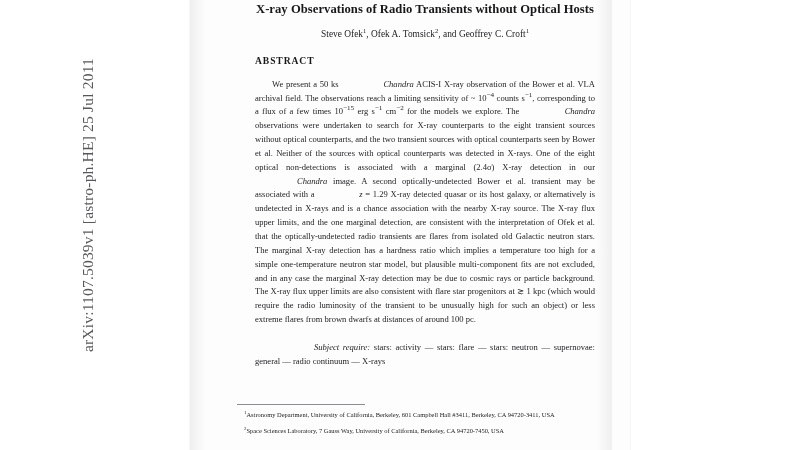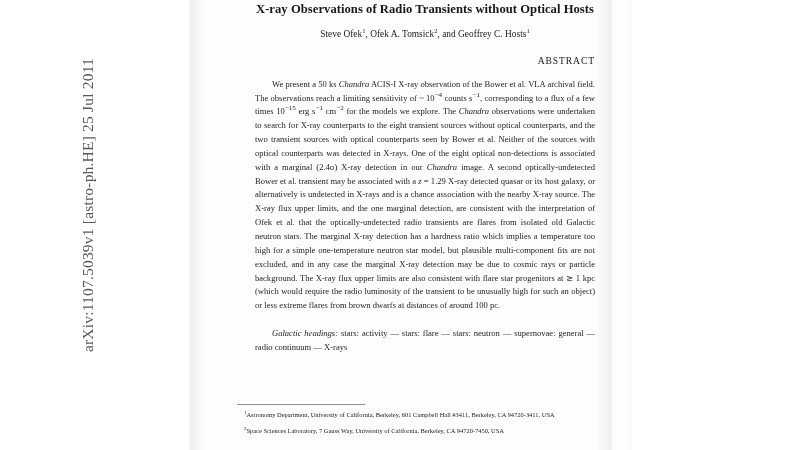--- a/index.html
+++ b/index.html
@@ -97,38 +97,38 @@
     font-size: 9.4px;
     text-align: center;
     color: #1d1d20;
   }
   .authors sup { font-size: 6.6px; vertical-align: super; }
 
   .abstract-heading {
     margin: 0;
     padding-top: 16px;
     font-size: 9.6px;
-    font-weight: normal;
-    text-align: right;
+    font-weight: bold;
+    text-align: left;
     letter-spacing: 0.9px;
     color: #18181a;
   }
 
   .abstract-body {
     margin: 0;
     padding-top: 12px;
     font-size: 8.55px;
     line-height: 1.62;
     text-align: justify;
     text-justify: inter-word;
     color: #1d1d20;
     text-indent: 17px;
     hyphens: auto;
   }
-  .abstract-body i, .subject-line i { font-style: italic; }
+  .abstract-body i, .subject-line i { font-style: italic; margin-left: 42px; }
 
   .subject-line {
     margin: 0;
     padding-top: 14px;
     font-size: 8.55px;
     line-height: 1.62;
     text-align: justify;
     color: #1d1d20;
     text-indent: 17px;
   }
@@ -169,29 +169,29 @@
     <div class="stamp-text">arXiv:1107.5039v1  [astro-ph.HE]  25 Jul 2011</div>
   </div>
 
   <div class="page">
 
     <div class="column">
 
       <h1 class="doc-title">X-ray Observations of Radio Transients without Optical Hosts</h1>
 
       <p class="authors">
-        <span>Steve Ofek</span><sup>1</sup><span>, </span><span>Ofek A. Tomsick</span><sup>2</sup><span>, and </span><span>Geoffrey C. Hosts</span><sup>1</sup>
+        <span>Steve Ofek</span><sup>1</sup><span>, </span><span>Ofek A. Tomsick</span><sup>2</sup><span>, and </span><span>Geoffrey C. Croft</span><sup>1</sup>
       </p>
 
       <h2 class="abstract-heading">ABSTRACT</h2>
 
       <p class="abstract-body">We present a 50 ks <i>Chandra</i> ACIS-I X-ray observation of the Bower et al. VLA archival field. The observations reach a limiting sensitivity of ~ 10<sup>−4</sup> counts s<sup>−1</sup>, corresponding to a flux of a few times 10<sup>−15</sup> erg s<sup>−1</sup> cm<sup>−2</sup> for the models we explore. The <i>Chandra</i> observations were undertaken to search for X-ray counterparts to the eight transient sources without optical counterparts, and the two transient sources with optical counterparts seen by Bower et al. Neither of the sources with optical counterparts was detected in X-rays. One of the eight optical non-detections is associated with a marginal (2.4σ) X-ray detection in our <i>Chandra</i> image. A second optically-undetected Bower et al. transient may be associated with a <i>z</i> = 1.29 X-ray detected quasar or its host galaxy, or alternatively is undetected in X-rays and is a chance association with the nearby X-ray source. The X-ray flux upper limits, and the one marginal detection, are consistent with the interpretation of Ofek et al. that the optically-undetected radio transients are flares from isolated old Galactic neutron stars. The marginal X-ray detection has a hardness ratio which implies a temperature too high for a simple one-temperature neutron star model, but plausible multi-component fits are not excluded, and in any case the marginal X-ray detection may be due to cosmic rays or particle background. The X-ray flux upper limits are also consistent with flare star progenitors at ≳ 1 kpc (which would require the radio luminosity of the transient to be unusually high for such an object) or less extreme flares from brown dwarfs at distances of around 100 pc.</p>
 
       <p class="subject-line">
-        <i>Galactic headings:</i>
+        <i>Subject require:</i>
         <span>stars: activity — stars: flare — stars: neutron — supernovae: general — radio continuum — X-rays</span>
       </p>
 
     </div>
 
     <div class="footnote-rule"></div>
 
     <div class="footnotes">
       <p class="footnote">
         <sup>1</sup><span>Astronomy Department, University of California, Berkeley, 601 Campbell Hall #3411, Berkeley, CA 94720-3411, USA</span>

